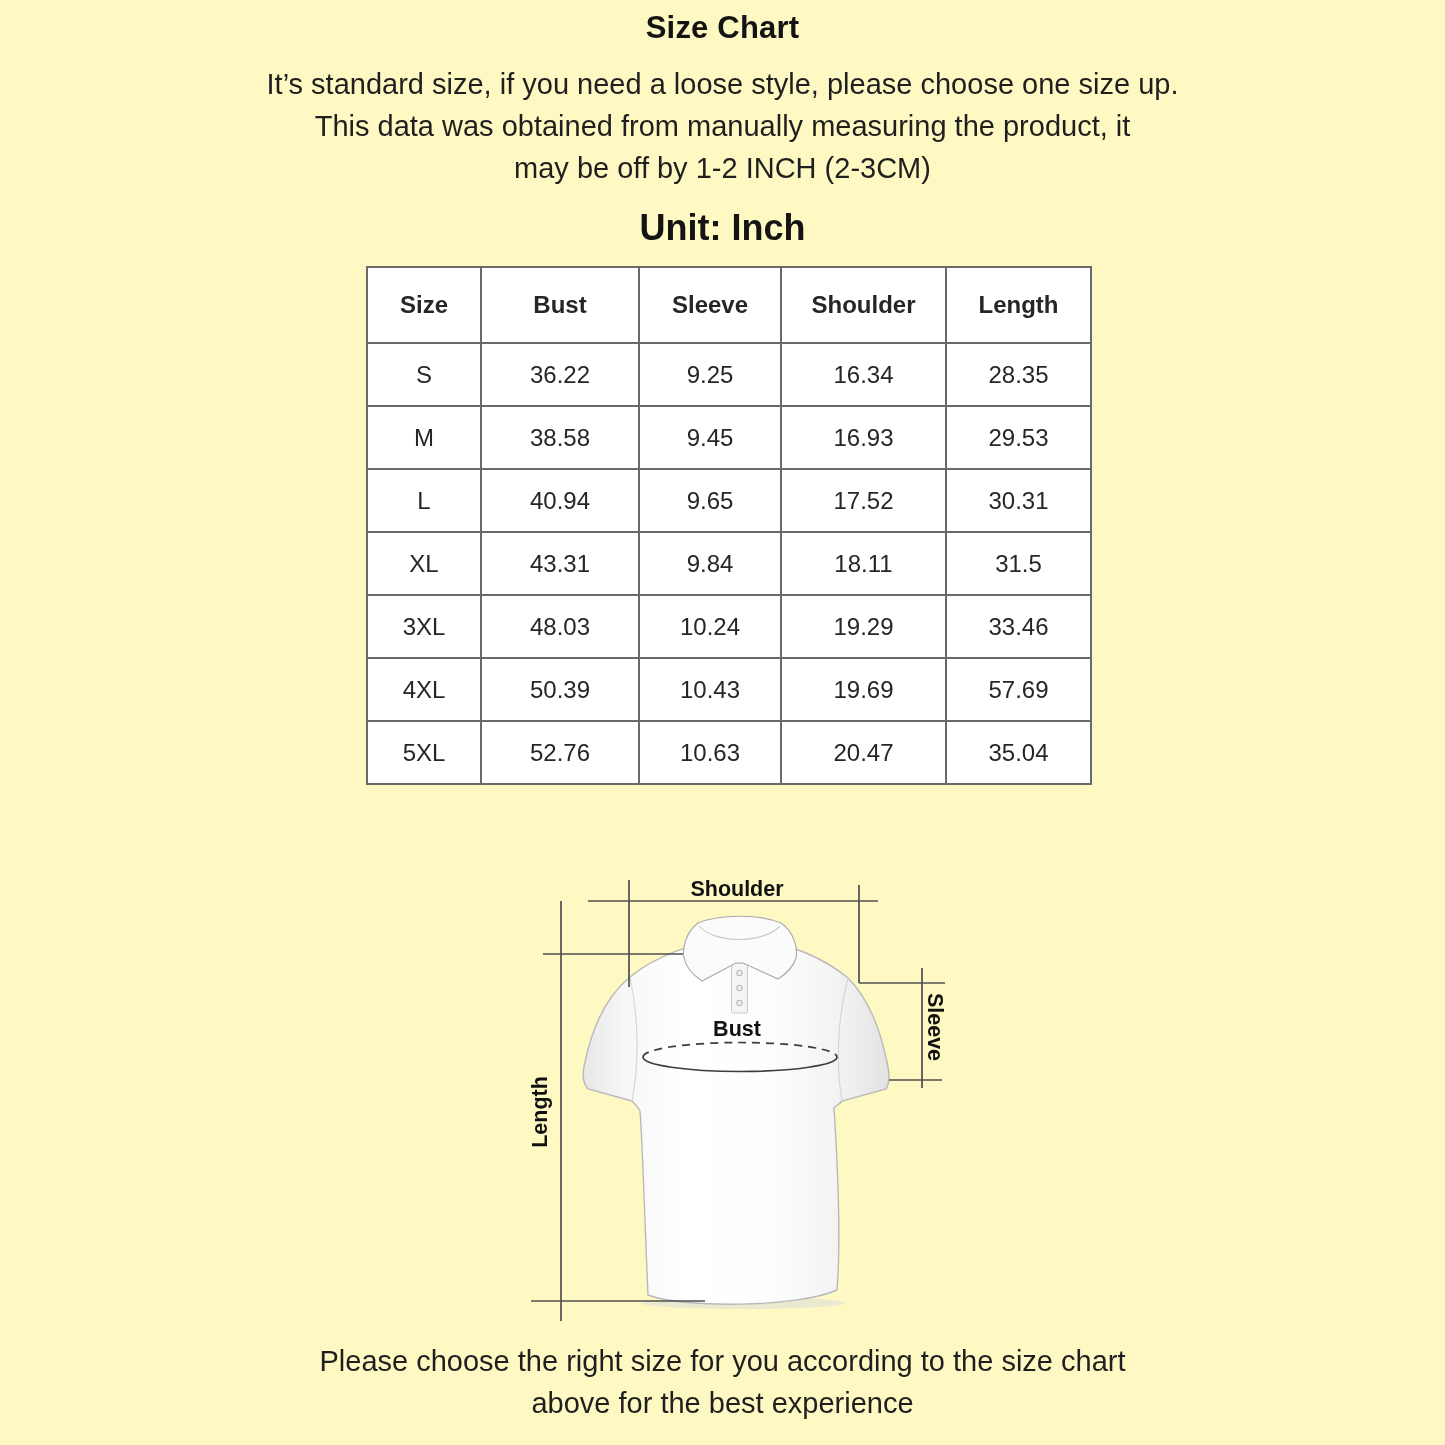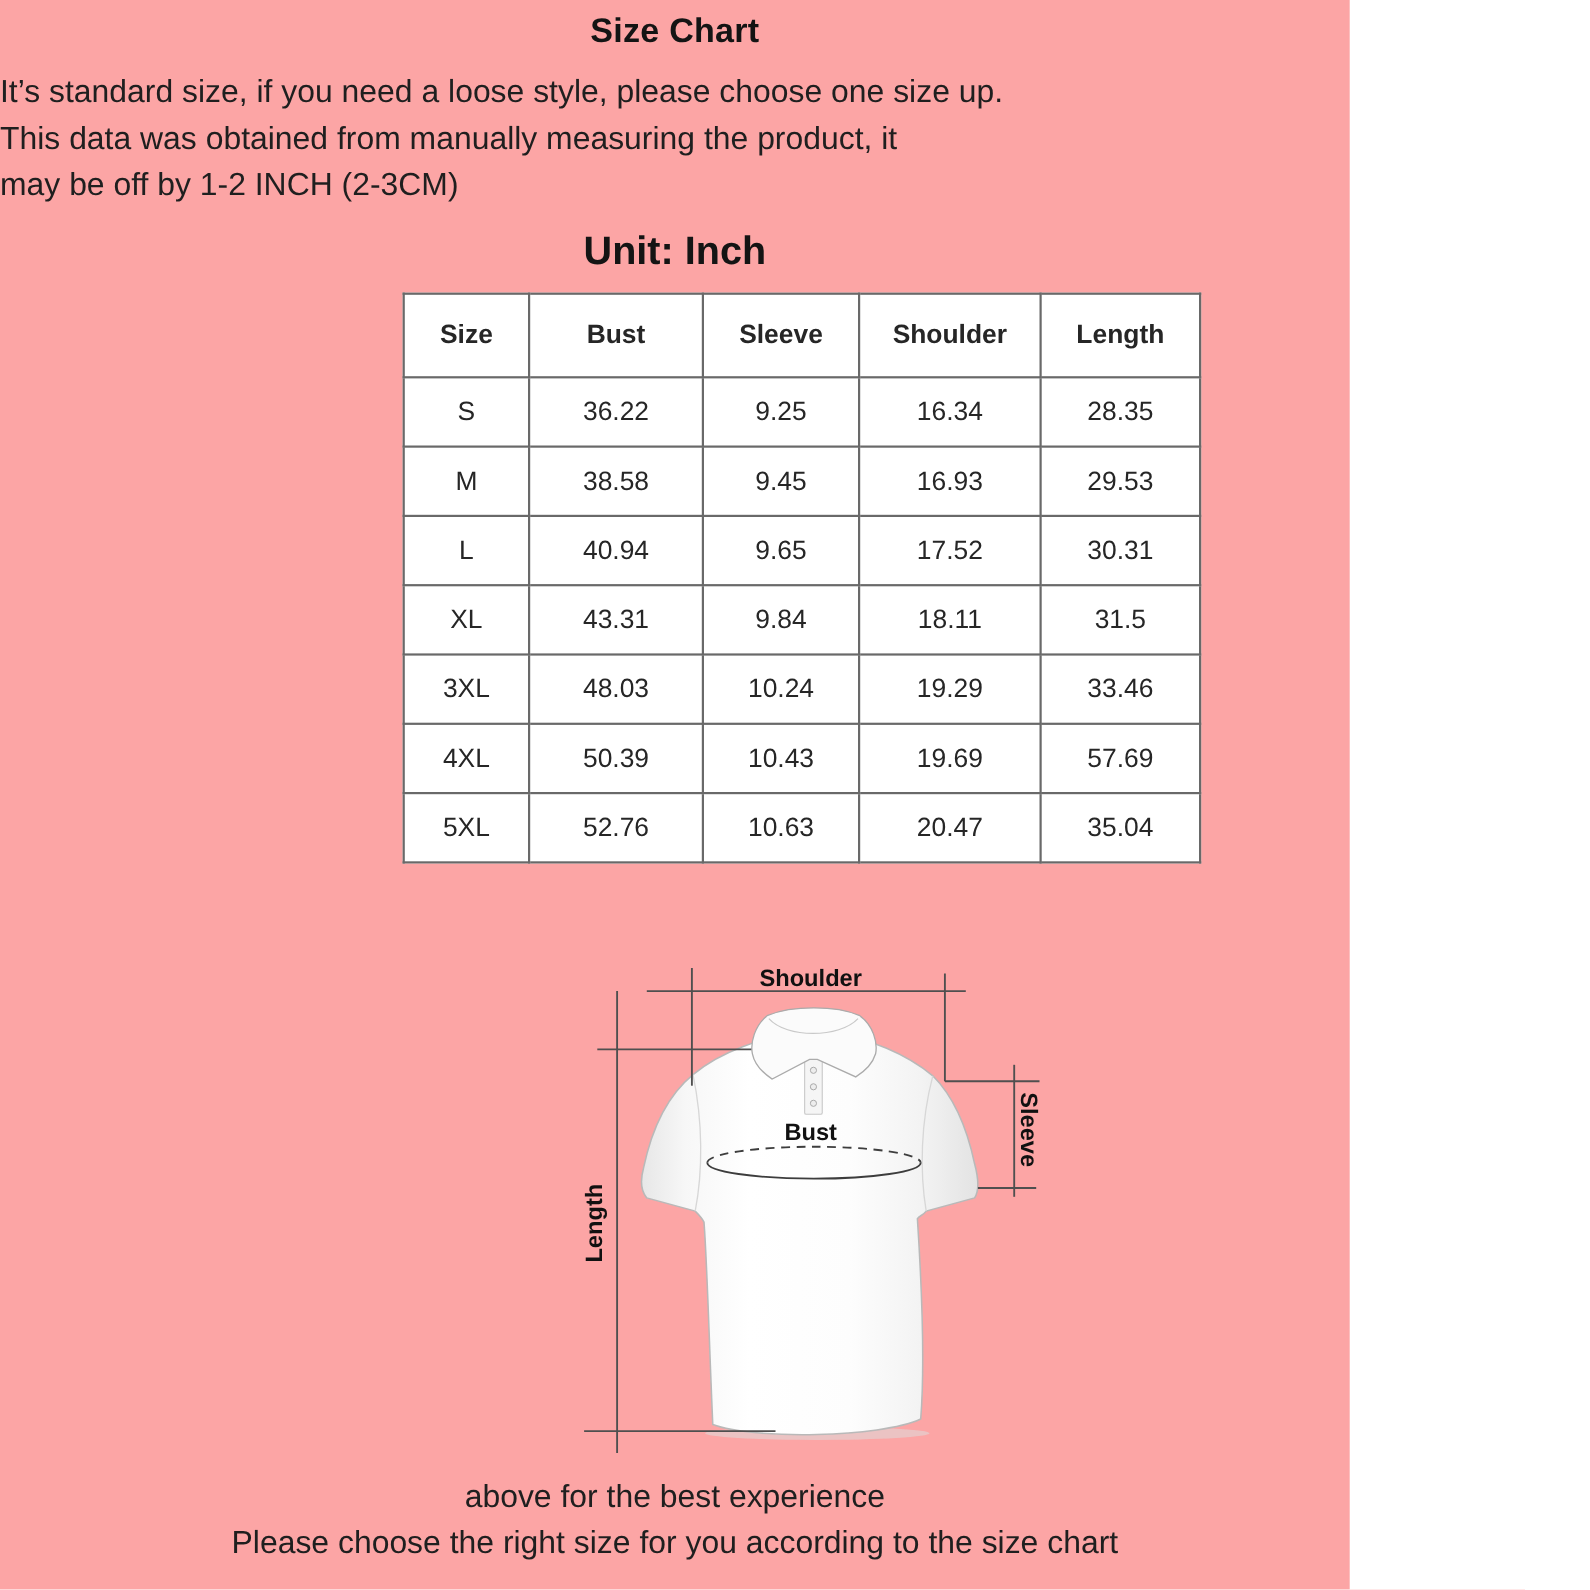--- a/index.html
+++ b/index.html
@@ -1,36 +1,37 @@
 <!DOCTYPE html>
 <html><head>
 <meta charset="utf-8">
 <style>
   * { margin: 0; padding: 0; box-sizing: border-box; }
   html, body { background: #ffffff; }
   body { font-family: "Liberation Sans", sans-serif; color: #1b1b1b; }
   .page {
     position: relative;
-    width: 1227px;
+    width: 1445px;
     height: 1445px;
-    background: #fca5a5;
+    background: #fef9c3;
     overflow: hidden;
   }
   .page-title {
     position: absolute;
     top: 10px; left: 0; width: 100%;
     text-align: center;
     font-size: 31px;
     font-weight: bold;
     letter-spacing: 0.2px;
     color: #141414;
   }
   .description {
     position: absolute;
     top: 63px; left: 0; width: 100%;
+    text-align: center;
     font-size: 29px;
     line-height: 42px;
     color: #1f1f1f;
   }
   .unit-label {
     position: absolute;
     top: 207px; left: 0; width: 100%;
     text-align: center;
     font-size: 36px;
     font-weight: bold;
@@ -210,17 +211,17 @@
 
     <g font-family="Liberation Sans, sans-serif" font-size="21.5" font-weight="bold" fill="#111111">
       <text x="237" y="36" text-anchor="middle">Shoulder</text>
       <text x="237" y="176" text-anchor="middle">Bust</text>
       <text transform="translate(428,167) rotate(90)" text-anchor="middle">Sleeve</text>
       <text transform="translate(47,252) rotate(-90)" text-anchor="middle">Length</text>
     </g>
   </svg>
 
   <div class="footer-note">
+    <div>Please choose the right size for you according to the size chart</div>
     <div>above for the best experience</div>
-    <div>Please choose the right size for you according to the size chart</div>
   </div>
 
 </div>
 
 </body></html>

